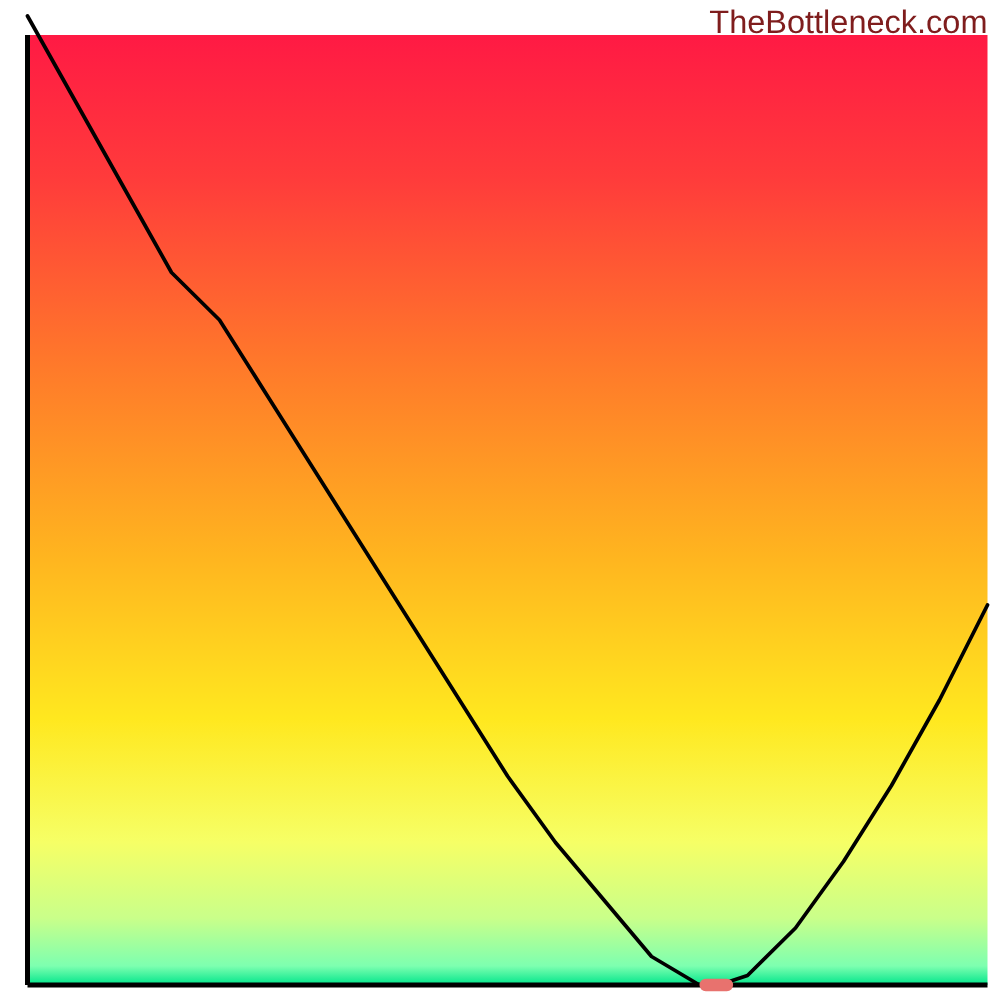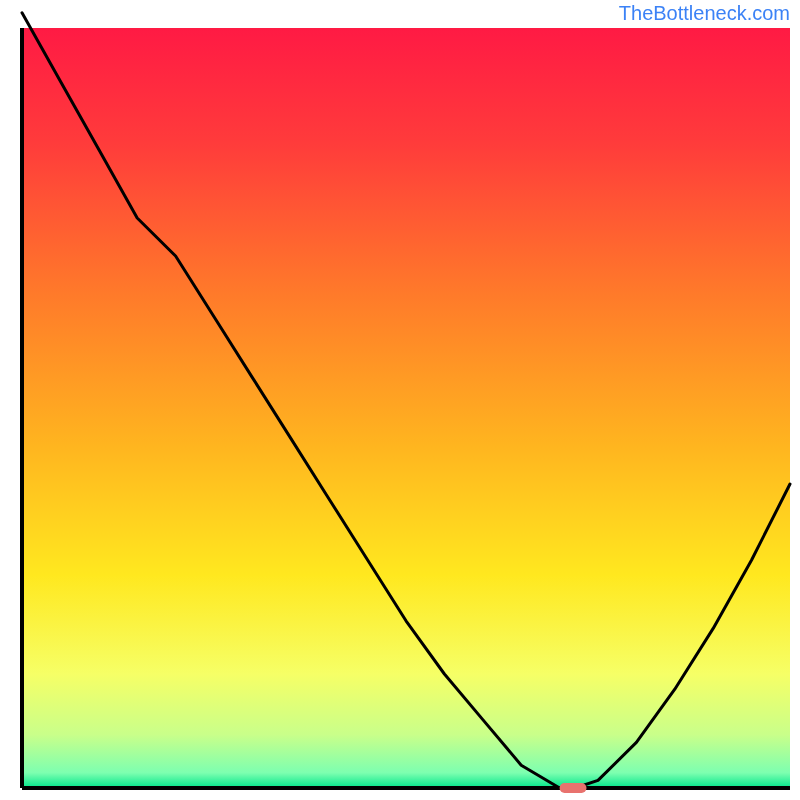--- a/index.html
+++ b/index.html
@@ -1,18 +1,18 @@
 <!DOCTYPE html>
 <html><head>
 <meta charset="utf-8">
 <style>
 body{margin:0;padding:0;width:800px;height:800px;background:#fff;font-family:Arial,sans-serif}
 .wrap{position:relative;width:800px;height:800px}
 svg{display:block}
-.watermark{position:absolute;top:2px;right:10px;font-size:20px;color:#3b82f6;font-weight:500}
+.watermark{position:absolute;top:2px;right:10px;font-size:26px;color:#7f1d1d;font-weight:500}
 </style>
 </head>
 <body>
 
 <div class="wrap">
   <div class="watermark">TheBottleneck.com</div>
   <svg id="plot" width="800" height="800">
       <defs>
         <linearGradient id="bg" x1="0" y1="0" x2="0" y2="1">
           <stop offset="0%" stop-color="#ff1a44"></stop>

